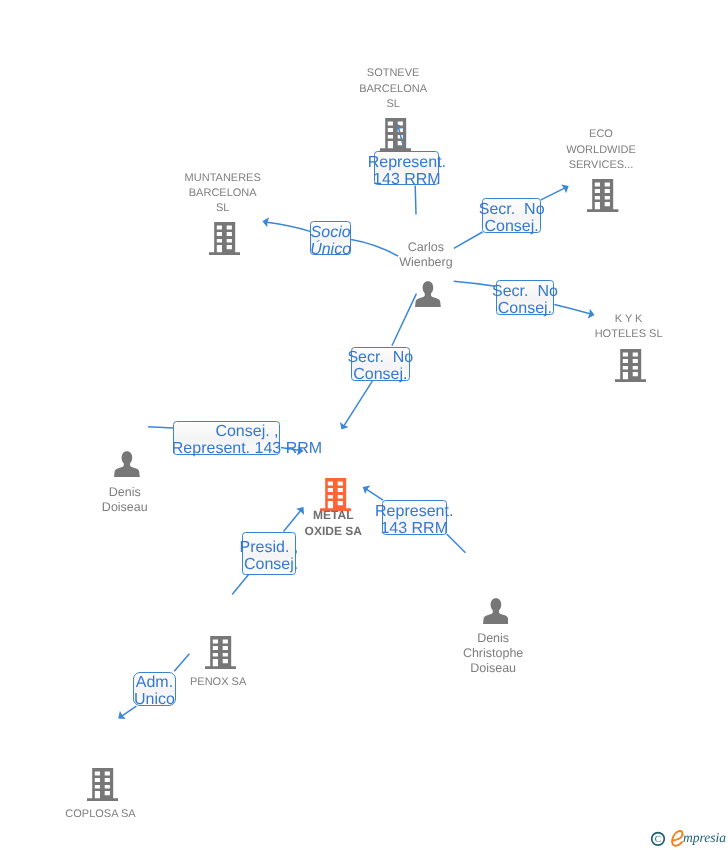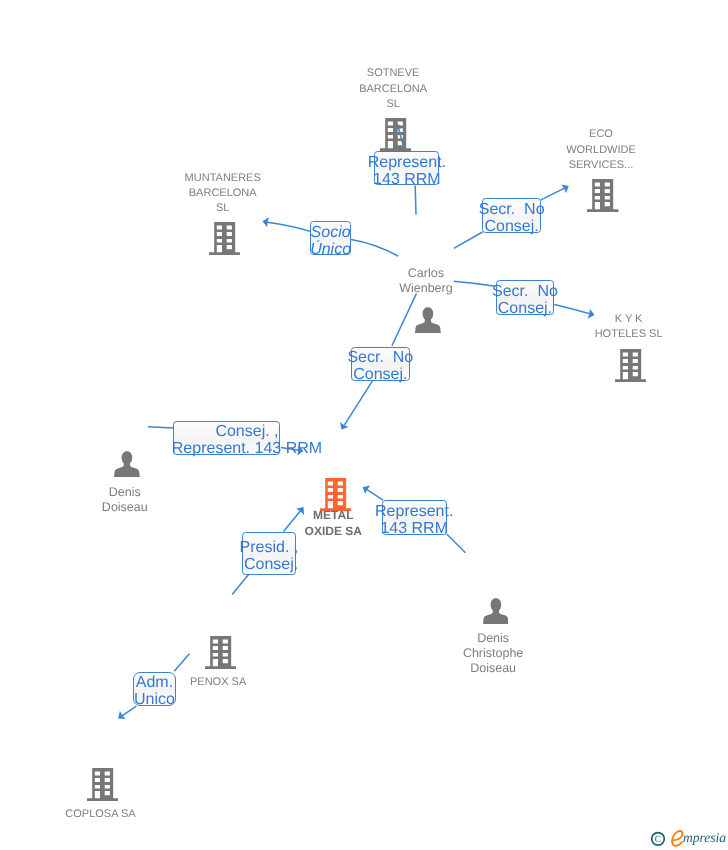--- a/index.html
+++ b/index.html
@@ -60,21 +60,21 @@
     <div class="node company" style="left: 209.1px; top: 190px; width: 31.4px; height: 40px;"><svg viewBox="0 0 31.4 33.4" width="31.4" height="33.4">
         <path d="M5.2,0 H26.2 V30.3 H31.4 V33.4 H0 V30.3 H5.2 ZM7.8,3.6 h5.2 v3.8 h-5.2 ZM17.7,3.6 h5.2 v3.8 h-5.2 ZM7.8,10 h5.2 v4 h-5.2 ZM17.7,10 h5.2 v4 h-5.2 ZM7.8,16.9 h5.2 v3.7 h-5.2 ZM17.7,16.9 h5.2 v3.7 h-5.2 ZM7.8,23.1 h5.2 v7.2 h-5.2 ZM17.7,23.1 h5.2 v4.2 h-5.2 Z" fill="#777777" fill-rule="evenodd"></path>
       </svg><div class="nlbl" style="width: 220px; left: -96.4px; top: -51.1px;">MUNTANERES
 BARCELONA
 SL</div></div>
     <div class="node company" style="left: 587.4px; top: 146.5px; width: 31.4px; height: 33.4px;"><svg viewBox="0 0 31.4 33.4" width="31.4" height="33.4">
         <path d="M5.2,0 H26.2 V30.3 H31.4 V33.4 H0 V30.3 H5.2 ZM7.8,3.6 h5.2 v3.8 h-5.2 ZM17.7,3.6 h5.2 v3.8 h-5.2 ZM7.8,10 h5.2 v4 h-5.2 ZM17.7,10 h5.2 v4 h-5.2 ZM7.8,16.9 h5.2 v3.7 h-5.2 ZM17.7,16.9 h5.2 v3.7 h-5.2 ZM7.8,23.1 h5.2 v7.2 h-5.2 ZM17.7,23.1 h5.2 v4.2 h-5.2 Z" fill="#777777" fill-rule="evenodd"></path>
       </svg><div class="nlbl" style="width: 220px; left: -96.4px; top: -51.1px;">ECO
 WORLDWIDE
 SERVICES...</div></div>
-    <div class="node person" style="left: 415.3px; top: 275px; width: 25.8px; height: 26.2px;"><svg viewBox="0 0 25.8 26.2" width="25.8" height="26.2">
+    <div class="node person" style="left: 415.3px; top: 249px; width: 25.8px; height: 26.2px;"><svg viewBox="0 0 25.8 26.2" width="25.8" height="26.2">
         <path d="M12.9,0.2 C16.1,0.2 18.2,2.7 18.2,6.6 C18.2,10.6 16.1,13.6 12.9,13.6 C9.7,13.6 7.6,10.6 7.6,6.6 C7.6,2.7 9.7,0.2 12.9,0.2 Z" fill="#777777"></path>
         <path d="M9.8,11.5 h6.2 v2.8 c0,1.3 1.6,1.8 4.0,2.4 c3.3,0.9 4.8,1.9 5.2,3.9 l0.6,5.6 h-25.8 l0.6,-5.6 c0.4,-2.0 1.9,-3.0 5.2,-3.9 c2.4,-0.6 4.0,-1.1 4.0,-2.4 Z" fill="#777777"></path>
       </svg><div class="nlbl" style="width: 220px; left: -99.4px; top: -41.2px;">Carlos
 Wienberg</div></div>
     <div class="node company" style="left: 615px; top: 316.5px; width: 31.4px; height: 33.4px;"><svg viewBox="0 0 31.4 33.4" width="31.4" height="33.4">
         <path d="M5.2,0 H26.2 V30.3 H31.4 V33.4 H0 V30.3 H5.2 ZM7.8,3.6 h5.2 v3.8 h-5.2 ZM17.7,3.6 h5.2 v3.8 h-5.2 ZM7.8,10 h5.2 v4 h-5.2 ZM17.7,10 h5.2 v4 h-5.2 ZM7.8,16.9 h5.2 v3.7 h-5.2 ZM17.7,16.9 h5.2 v3.7 h-5.2 ZM7.8,23.1 h5.2 v7.2 h-5.2 ZM17.7,23.1 h5.2 v4.2 h-5.2 Z" fill="#777777" fill-rule="evenodd"></path>
       </svg><div class="nlbl" style="width: 220px; left: -96.4px; top: -36.8px;">K Y K
 HOTELES SL</div></div>
     <div class="node person" style="left: 114.2px; top: 419.1px; width: 25.8px; height: 26.2px;"><svg viewBox="0 0 25.8 26.2" width="25.8" height="26.2">
         <path d="M12.9,0.2 C16.1,0.2 18.2,2.7 18.2,6.6 C18.2,10.6 16.1,13.6 12.9,13.6 C9.7,13.6 7.6,10.6 7.6,6.6 C7.6,2.7 9.7,0.2 12.9,0.2 Z" fill="#777777"></path>

